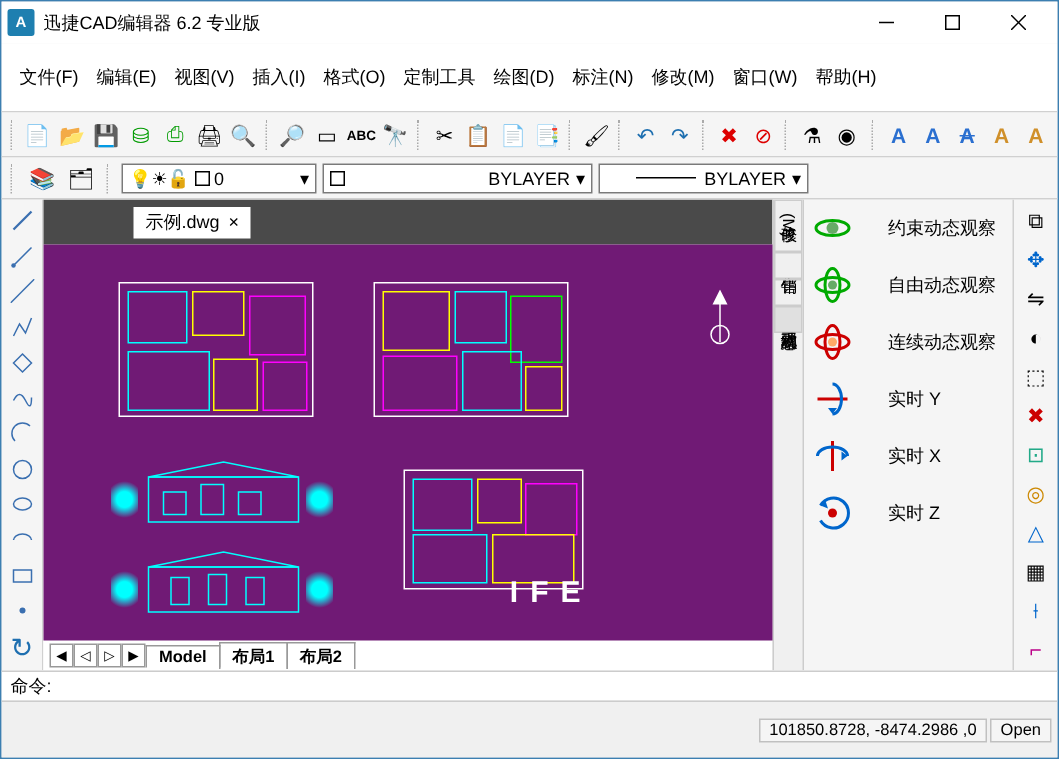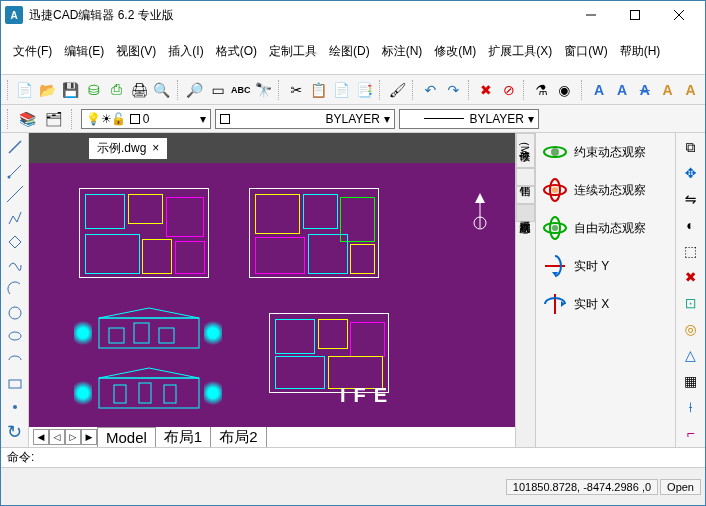--- a/index.html
+++ b/index.html
@@ -26,30 +26,30 @@
 .doc-tab{height:30px;background:#4a4a4a;display:flex;align-items:center;padding-left:28px;}
 .doc-tab-inner{background:#fff;padding:2px 8px;margin-left:32px;display:flex;align-items:center;gap:6px;}
 .canvas{flex:1;background:#701a75;position:relative;overflow:hidden;}
 .plan{position:absolute;border:1px solid #fff;}
 .plan .room{position:absolute;border:1px solid;}
 .compass{position:absolute;top:30px;right:20px;color:#fff;}
 .elev{position:absolute;}
 .tree{width:18px;height:30px;background:radial-gradient(circle,#0ff 30%,transparent 70%);position:absolute;}
 .ife{position:absolute;bottom:20px;right:120px;color:#fff;font-size:20px;letter-spacing:8px;font-weight:bold;}
 .htabs{height:20px;background:#fff;display:flex;align-items:center;padding:0 4px;}
-.htab{padding:1px 8px;border:1px solid #999;border-bottom:none;margin-right:-1px;cursor:pointer;font-size:15px;}
+.htab{padding:1px 8px;border:1px solid #999;border-bottom:none;margin-right:-1px;cursor:pointer;font-size:11px;font-weight:bold;}
 .htab.active{background:#fff;}
 .nav-btn{width:16px;height:16px;border:1px solid #999;display:flex;align-items:center;justify-content:center;cursor:pointer;font-size:9px;}
 .right-panels{width:160px;display:flex;}
 .vtabs{width:20px;background:#f0f0f0;display:flex;flex-direction:column;border-left:1px solid #ccc;}
 .vtab{writing-mode:vertical-rl;padding:8px 2px;border:1px solid #ccc;cursor:pointer;font-size:11px;text-align:center;}
 .vtab.active{background:#e0e0e0;}
 .palette{flex:1;background:#f5f5f5;border-left:1px solid #ccc;}
 .pal-header{background:linear-gradient(#e8e8e8,#c8c8c8);padding:3px 6px;font-weight:bold;border-bottom:1px solid #999;}
-.pal-item{display:flex;align-items:center;gap:6px;padding:6px;cursor:pointer;}
+.pal-item{display:flex;align-items:center;gap:24px;padding:6px;cursor:pointer;}
 .right-tools{width:30px;background:#f5f5f5;border-left:1px solid #d0d0d0;display:flex;flex-direction:column;align-items:center;padding:4px 0;gap:6px;}
 .rt-btn{width:22px;height:22px;display:flex;align-items:center;justify-content:center;cursor:pointer;font-size:14px;}
 .cmdline{height:20px;background:#fff;border-top:1px solid #ccc;display:flex;align-items:center;padding:0 6px;font-size:11px;text-align:right;}
 .statusbar{height:38px;background:#f0f0f0;border-top:1px solid #ccc;display:flex;align-items:center;justify-content:flex-end;padding:0 4px;gap:2px;}
 .status-cell{border:1px solid #c0c0c0;padding:1px 6px;font-size:11px;background:#f5f5f5;}
 svg{display:block;}
 </style>
 </head>
 <body>
 
@@ -79,21 +79,20 @@
 <div class="menubar">
   <span class="menu-item">文件(F)</span>
   <span class="menu-item">编辑(E)</span>
   <span class="menu-item">视图(V)</span>
   <span class="menu-item">插入(I)</span>
   <span class="menu-item">格式(O)</span>
   <span class="menu-item">定制工具</span>
   <span class="menu-item">绘图(D)</span>
   <span class="menu-item">标注(N)</span>
   <span class="menu-item">修改(M)</span>
-  <span class="menu-item">扩展工具(X)</span>
   <span class="menu-item">窗口(W)</span>
   <span class="menu-item">帮助(H)</span>
 </div>
 
 <div class="toolbar">
   <span class="tb-sep"></span>
   <div class="tb-btn">📄</div>
   <div class="tb-btn">📂</div>
   <div class="tb-btn">💾</div>
   <div class="tb-btn" style="color:#019b01">⛁</div>
@@ -310,49 +309,57 @@
     <div class="palette">
       <div class="pal-item">
         <svg width="26" height="26">
             <ellipse cx="13" cy="13" rx="11" ry="5" fill="none" stroke="#0a0" stroke-width="2"></ellipse>
             <circle cx="13" cy="13" r="4" fill="#6a6"></circle>
           </svg>
         <span>约束动态观察</span>
       </div>
       <div class="pal-item">
         <svg width="26" height="26">
+            <ellipse cx="13" cy="13" rx="11" ry="5" fill="none" stroke="#0a0" stroke-width="2"></ellipse>
+            <ellipse cx="13" cy="13" rx="5" ry="11" fill="none" stroke="#0a0" stroke-width="2"></ellipse>
+            <circle cx="13" cy="13" r="3" fill="#6a6"></circle>
+          </svg>
+        <span>自由动态观察</span>
+      </div>
+      <div class="pal-item">
+        <svg width="26" height="26">
             <ellipse cx="13" cy="13" rx="11" ry="5" fill="none" stroke="#c00" stroke-width="2"></ellipse>
             <ellipse cx="13" cy="13" rx="5" ry="11" fill="none" stroke="#c00" stroke-width="2"></ellipse>
             <circle cx="13" cy="13" r="3" fill="#fa6"></circle>
           </svg>
         <span>连续动态观察</span>
       </div>
       <div class="pal-item">
         <svg width="26" height="26">
-            <ellipse cx="13" cy="13" rx="11" ry="5" fill="none" stroke="#0a0" stroke-width="2"></ellipse>
-            <ellipse cx="13" cy="13" rx="5" ry="11" fill="none" stroke="#0a0" stroke-width="2"></ellipse>
-            <circle cx="13" cy="13" r="3" fill="#6a6"></circle>
-          </svg>
-        <span>自由动态观察</span>
-      </div>
-      <div class="pal-item">
-        <svg width="26" height="26">
             <line x1="3" y1="13" x2="23" y2="13" stroke="#c00" stroke-width="2"></line>
             <path d="M13,3 A6,10 0 0,1 13,23" fill="none" stroke="#06c" stroke-width="2"></path>
             <polygon points="13,23 10,19 16,19" fill="#06c"></polygon>
           </svg>
         <span>实时 Y</span>
       </div>
       <div class="pal-item">
         <svg width="26" height="26">
             <line x1="13" y1="3" x2="13" y2="23" stroke="#c00" stroke-width="2"></line>
             <path d="M3,13 A10,6 0 0,1 23,13" fill="none" stroke="#06c" stroke-width="2"></path>
             <polygon points="23,13 19,10 19,16" fill="#06c"></polygon>
           </svg>
         <span>实时 X</span>
+      </div>
+      <div class="pal-item">
+        <svg width="26" height="26">
+            <circle cx="13" cy="13" r="3" fill="#c00"></circle>
+            <path d="M5,8 A10,10 0 1,1 5,18" fill="none" stroke="#06c" stroke-width="2"></path>
+            <polygon points="5,8 8,4 10,10" fill="#06c"></polygon>
+          </svg>
+        <span>实时 Z</span>
       </div>
     </div>
   </div>
 
   <div class="right-tools">
     <div class="rt-btn">⧉</div>
     <div class="rt-btn" style="color:#06c">✥</div>
     <div class="rt-btn">⇋</div>
     <div class="rt-btn">◐</div>
     <div class="rt-btn">⬚</div>

